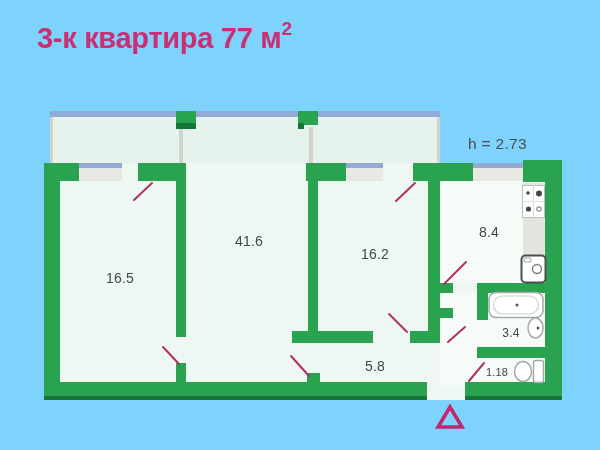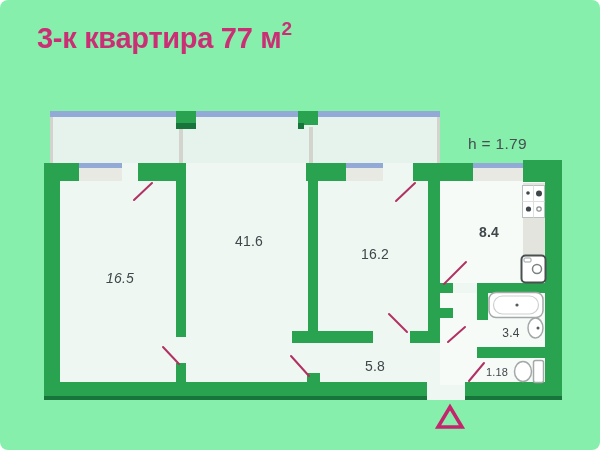--- a/index.html
+++ b/index.html
@@ -2,22 +2,22 @@
 <html style="--wall: #2aa351; --wall-dark: #17743a; --glazing: #93a9d6; --balcony: #e6f3ec; --fill: #eef7f1; --accent: #cb2e74; --door: #b23063; --label: #3f474a;"><head>
 <meta charset="utf-8">
 <style>
   :root{
     --wall:#2aa351; --wall-dark:#17743a; --glazing:#93a9d6;
     --fill:#eef7f1; --fill-light:#f7fbf8; --balcony:#e6f3ec;
     --sill:#e9e9e4; --edge:#d4d4cf; --counter:#e4e4df;
     --accent:#cb2e74; --door:#b23063; --label:#3f474a; --height-label:#474e50;
   }
   html,body{margin:0;padding:0;background:#fff;}
-  .stage{position:relative;width:600px;height:450px;background:#86efac;overflow:hidden;
-         font-family:"Liberation Sans",sans-serif;border-radius:8px;}
+  .stage{position:relative;width:600px;height:450px;background:#7dd3fc;overflow:hidden;
+         font-family:"Liberation Sans",sans-serif;}
   .wall{position:absolute;background:var(--wall);}
   .wall-dark{position:absolute;background:var(--wall-dark);}
   .fill{position:absolute;background:var(--fill);}
   .fill-light{position:absolute;background:var(--fill-light);}
   .balcony{position:absolute;background:var(--balcony);}
   .glazing{position:absolute;background:var(--glazing);}
   .edge{position:absolute;background:var(--edge);}
   .sill{position:absolute;background:var(--sill);}
   .counter{position:absolute;background:var(--counter);}
   .room-label{position:absolute;color:var(--label);font-size:14px;text-align:center;
@@ -31,21 +31,21 @@
                font-size:15.5px;letter-spacing:0.3px;}
   svg.overlay{position:absolute;left:0;top:0;pointer-events:none;}
 </style>
 </head>
 <body>
 
 <div class="stage">
 
   <div class="title"><span>3-к квартира 77 м</span><sup>2</sup></div>
 
-  <div class="height-note">h = 1.79</div>
+  <div class="height-note">h = 2.73</div>
 
   <div class="balcony" style="left:50px;top:111px;width:390px;height:52px;"></div>
   <div class="fill" style="left:44px;top:163px;width:518px;height:237px;"></div>
   <div class="fill-light" style="left:440px;top:181px;width:105px;height:102px;"></div>
   <div class="fill-light" style="left:440px;top:293px;width:105px;height:92px;"></div>
 
   <div class="glazing" style="left:50px;top:111px;width:390px;height:6px;"></div>
   <div class="edge" style="left:50px;top:117px;width:3px;height:46px;"></div>
   <div class="edge" style="left:437px;top:117px;width:3px;height:46px;"></div>
   <div class="edge" style="left:179px;top:127px;width:4px;height:36px;"></div>
@@ -127,21 +127,21 @@
     </g>
 
     <g>
       <rect x="533.5" y="360.5" width="10" height="22" rx="2" fill="#ffffff" stroke="#a3a9a8" stroke-width="1.5"></rect>
       <ellipse cx="523" cy="371.5" rx="8.5" ry="10" fill="#ffffff" stroke="#a3a9a8" stroke-width="1.5"></ellipse>
     </g>
 
     <polygon points="450,407 438,427 462,427" fill="none" stroke="#c4256d" stroke-width="3.5"></polygon>
   </svg>
 
-  <div class="room-label" style="left:98px;top:270px;width:44px;font-style:italic;">16.5</div>
+  <div class="room-label" style="left:98px;top:270px;width:44px;">16.5</div>
   <div class="room-label" style="left:226px;top:233px;width:46px;">41.6</div>
   <div class="room-label" style="left:352px;top:246px;width:46px;">16.2</div>
-  <div class="room-label" style="left:470px;top:224px;width:38px;font-weight:bold;">8.4</div>
+  <div class="room-label" style="left:470px;top:224px;width:38px;">8.4</div>
   <div class="room-label small" style="left:492px;top:326px;width:38px;">3.4</div>
   <div class="room-label tiny" style="left:480px;top:366px;width:34px;text-align:center;">1.18</div>
   <div class="room-label" style="left:356px;top:358px;width:38px;">5.8</div>
 
 </div>
 
 </body></html>

